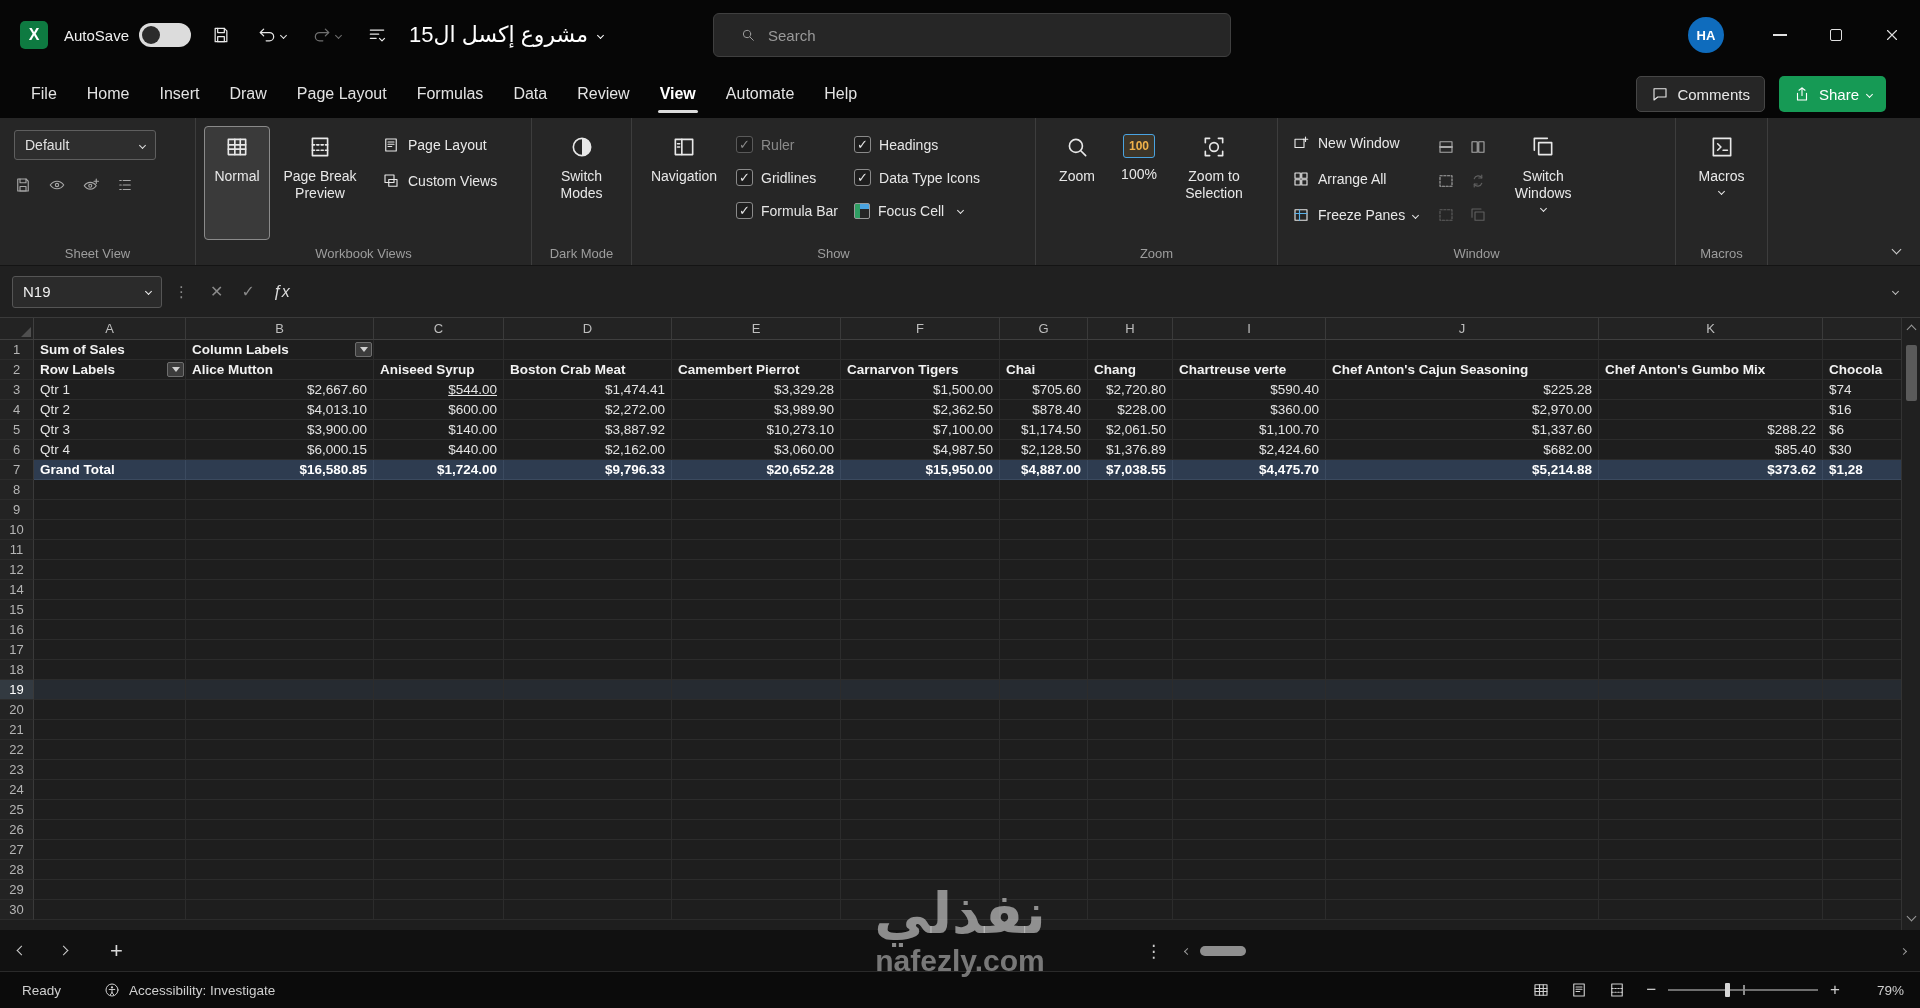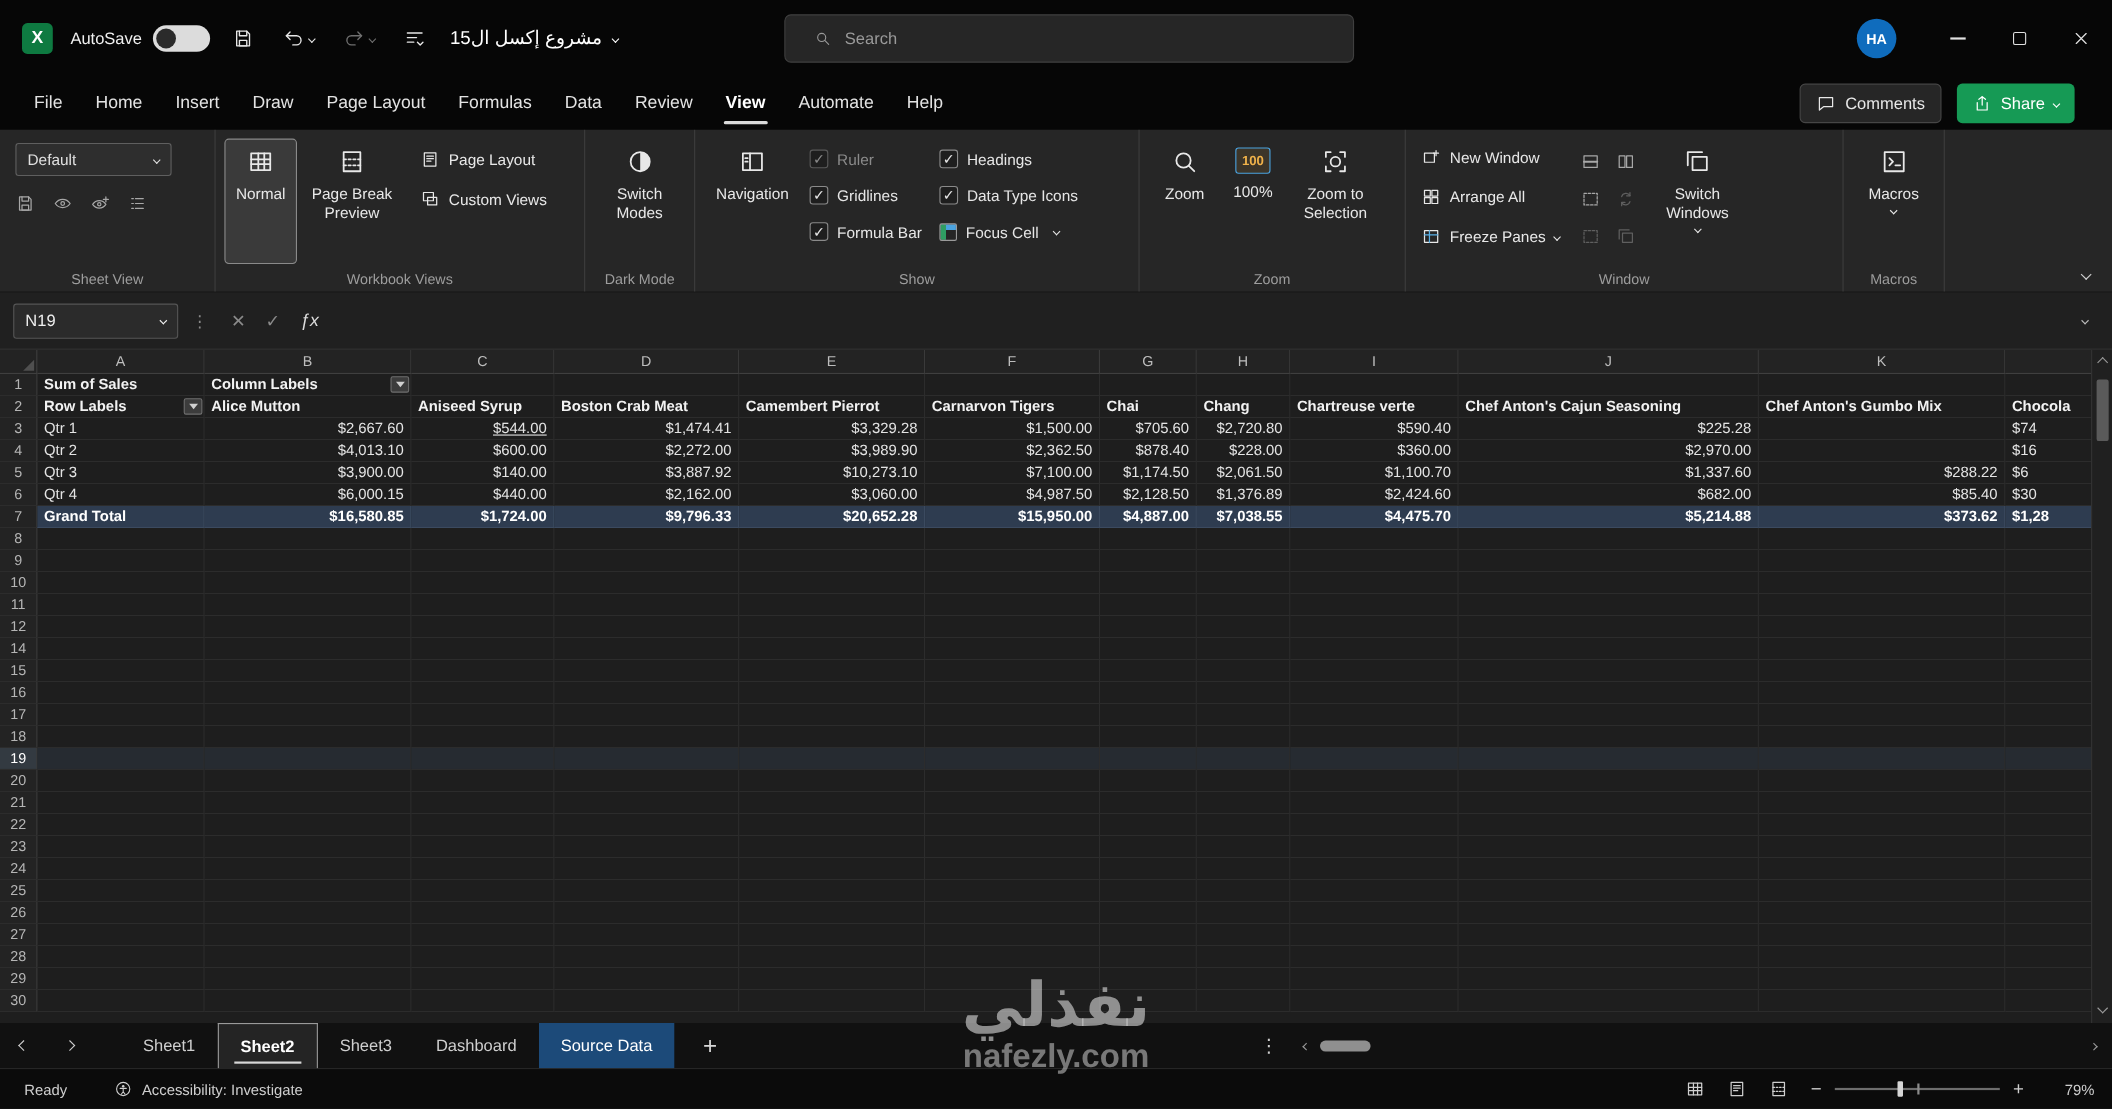--- a/index.html
+++ b/index.html
@@ -11,21 +11,21 @@
   .chev.small{width:5px;height:5px}
 
   
   .titlebar{position:absolute;top:0;left:0;right:0;height:70px;background:#060606;display:flex;align-items:center;padding-left:20px}
   .excel-logo{width:28px;height:28px;background:#0e7a41;border-radius:5px;display:flex;align-items:center;justify-content:center;font-weight:bold;color:#fff;font-size:16px;flex:none}
   .autosave-label{font-size:15px;color:#f0f0f0;margin-left:16px}
   .toggle{width:52px;height:24px;background:#dcdcdc;border-radius:12px;margin-left:10px;position:relative;flex:none}
   .toggle .knob{position:absolute;left:3px;top:3px;width:18px;height:18px;border-radius:50%;background:#2b2b2b}
   .tb-btn{background:none;border:none;color:#e6e6e6;display:flex;align-items:center;gap:4px;margin-left:14px;padding:6px;cursor:pointer}
   .tb-btn.dim{color:#6f6f6f}
-  .filename{display:flex;align-items:center;gap:10px;margin-left:16px;font-size:17px;color:#fff}
+  .filename{display:flex;align-items:center;gap:10px;margin-left:16px;font-size:22px;color:#fff}
   .searchbox{position:absolute;left:713px;top:13px;width:518px;height:44px;background:#262626;border:1px solid #3f3f3f;border-radius:6px;display:flex;align-items:center;padding-left:26px;gap:12px;color:#9a9a9a;font-size:15px}
   .tb-right{position:absolute;right:0;top:0;height:70px;display:flex;align-items:center}
   .avatar{width:36px;height:36px;border-radius:50%;background:#0f6cbd;color:#fff;font-size:13px;font-weight:bold;display:flex;align-items:center;justify-content:center;margin-right:28px}
   .winbtn{width:56px;height:70px;display:flex;align-items:center;justify-content:center;color:#e0e0e0;cursor:pointer}
   .min-glyph{width:14px;height:2px;background:#e0e0e0}
   .rest-glyph{width:12px;height:12px;border:1.5px solid #e0e0e0;border-radius:2px}
 
   
   .menubar{position:absolute;top:70px;left:0;right:0;height:48px;background:#060606;display:flex;align-items:center;padding:0 16px}
   .menu-items{display:flex;height:100%}
@@ -1012,27 +1012,20 @@
   </div>
 </div>
 
 <div class="tabbar">
   <span class="tab-nav">
       <span class="chev left"></span>
     </span>
   <span class="tab-nav">
       <span class="chev right"></span>
     </span>
-  <div class="tabs">
-      <div class="tab">Sheet1</div>
-      <div class="tab active">Sheet2</div>
-      <div class="tab">Sheet3</div>
-      <div class="tab">Dashboard</div>
-      <div class="tab colored">Source Data</div>
-    </div>
   <span class="add-sheet">+</span>
   <span class="tab-menu">⋮</span>
   <div class="hscroll">
     <span class="chev left small"></span>
     <div class="hs-thumb"></div>
     <span class="hs-right chev right small"></span>
   </div>
 </div>
 
 <div class="statusbar">

